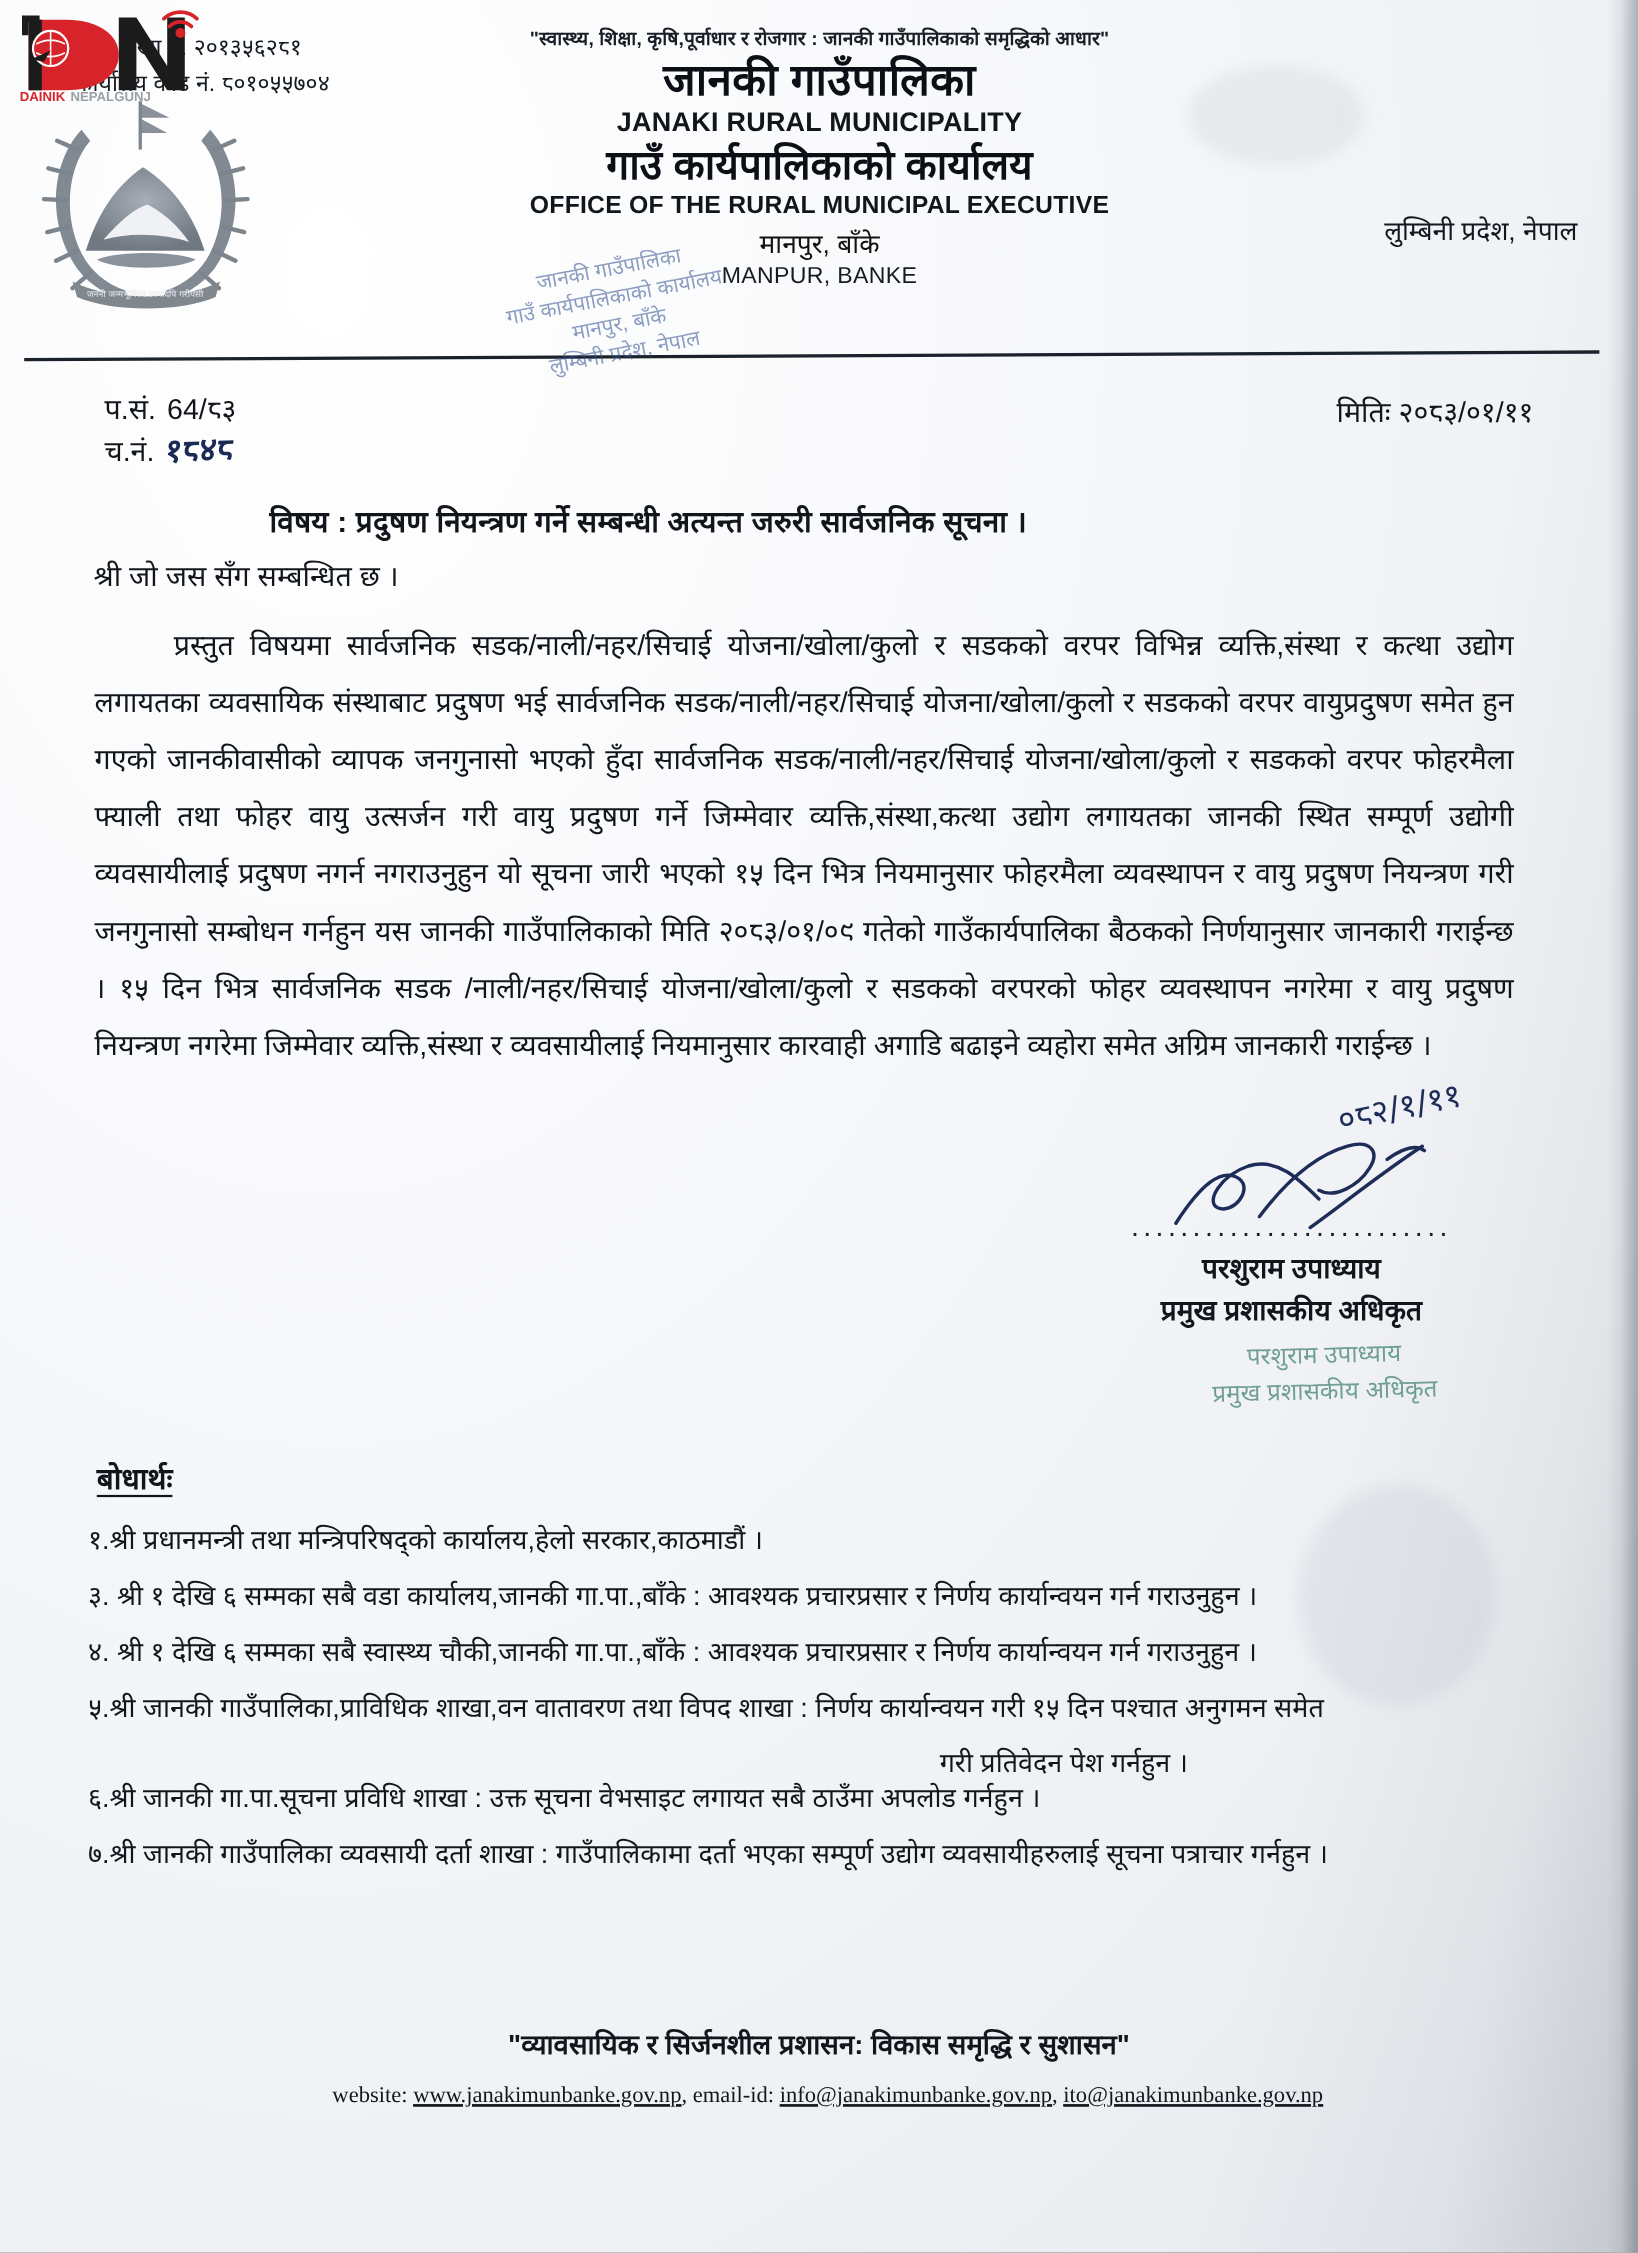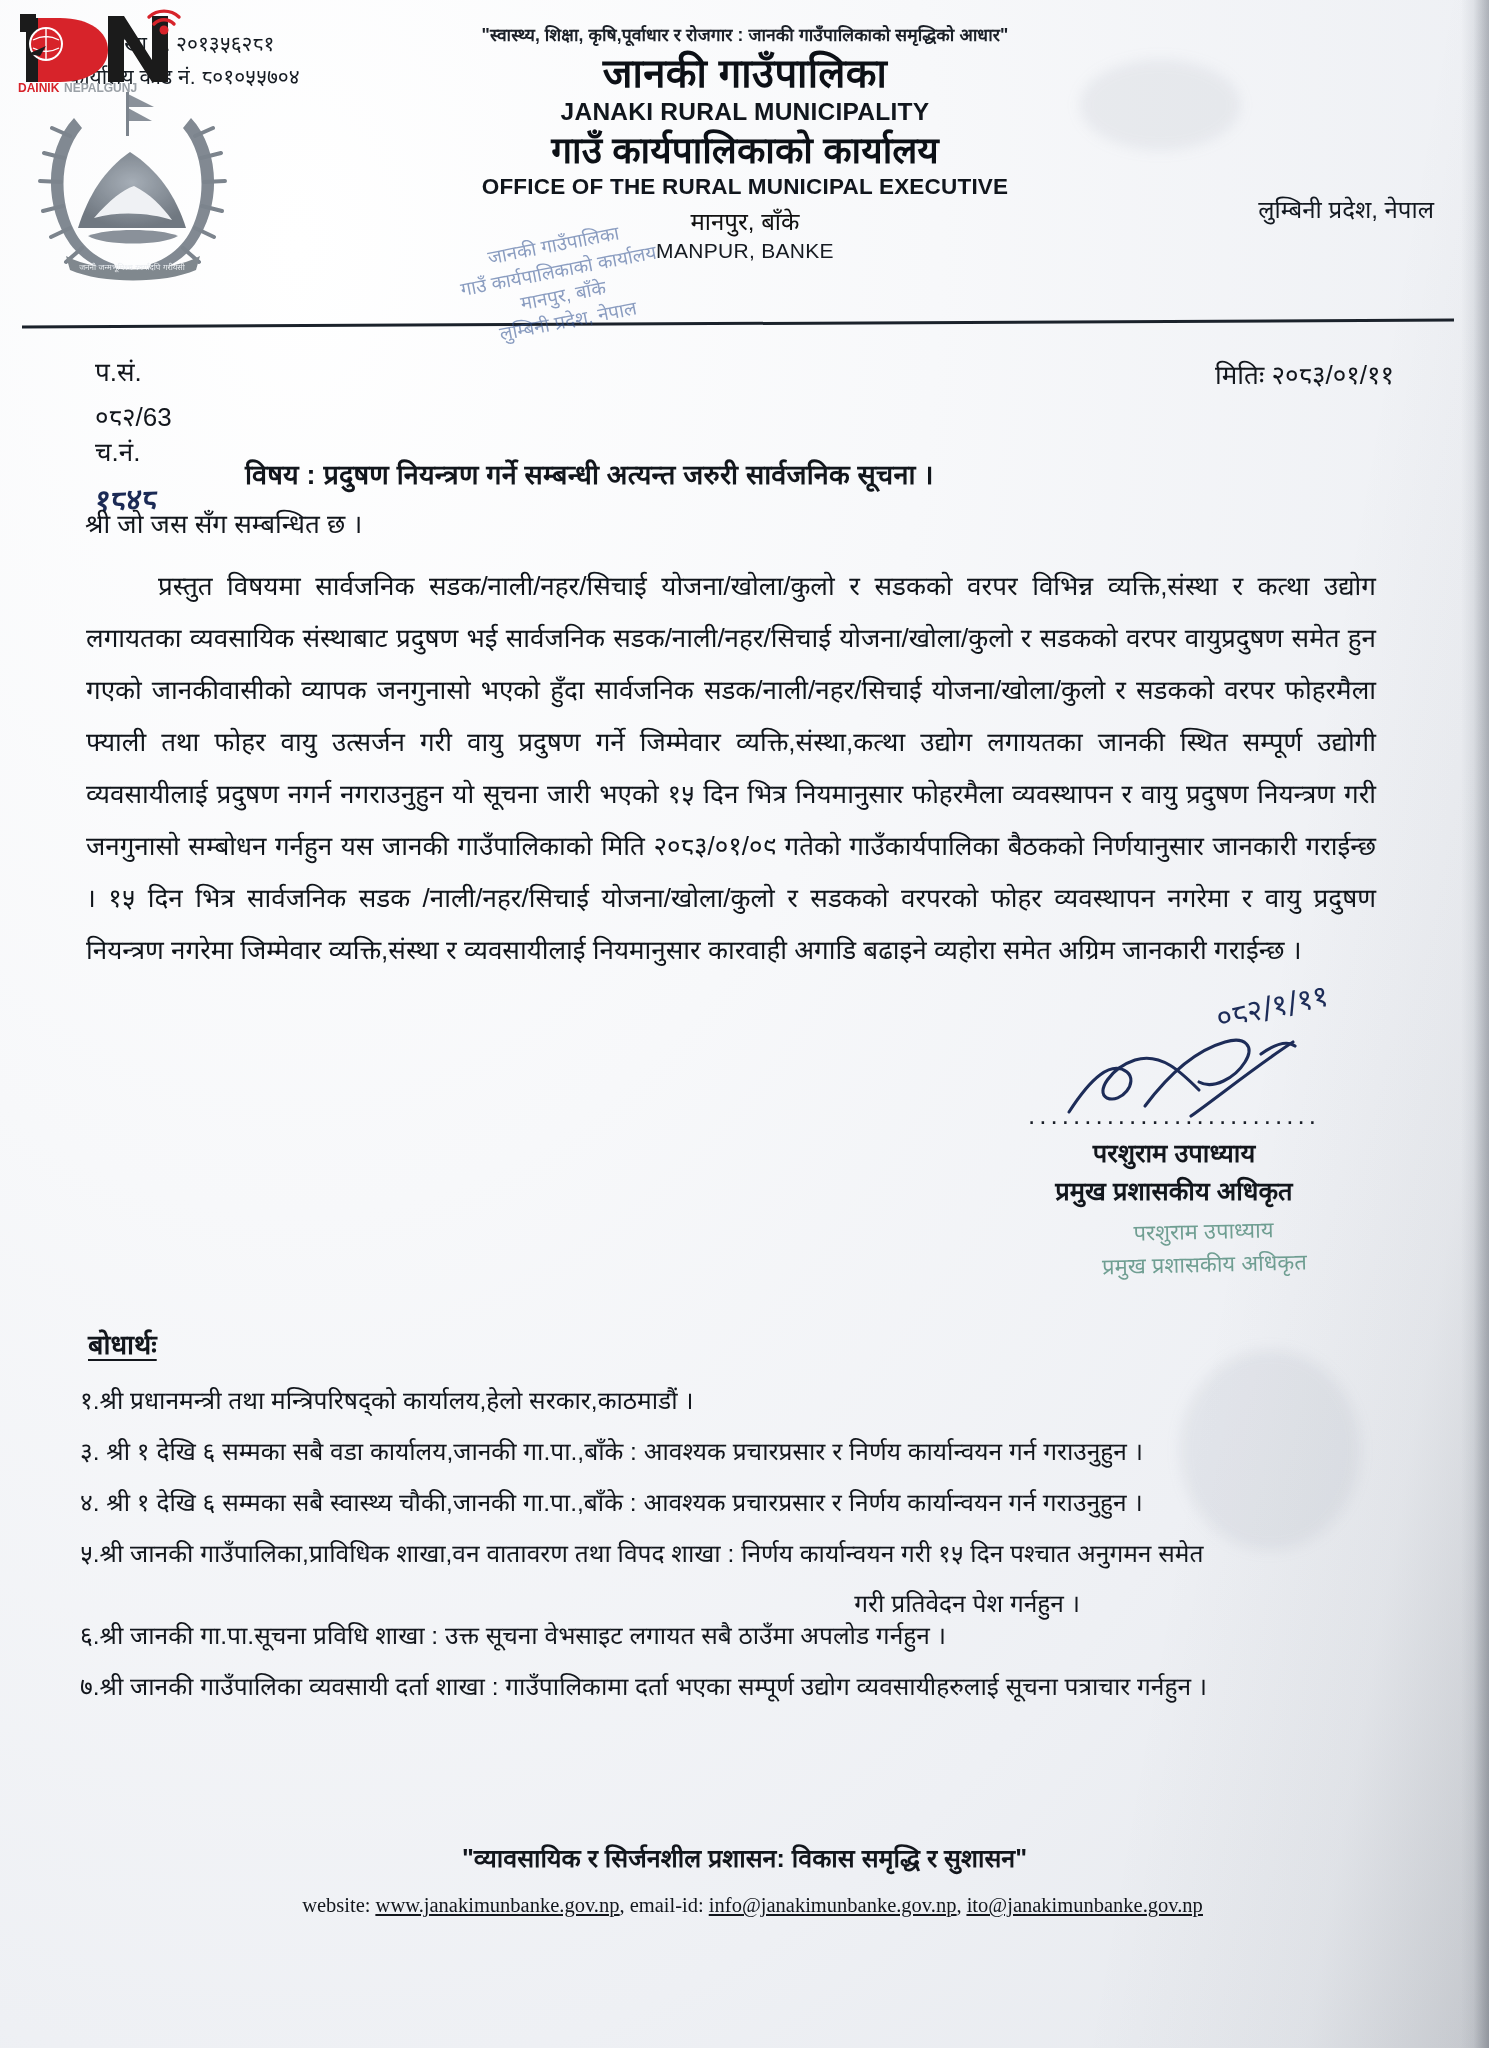--- a/index.html
+++ b/index.html
@@ -140,21 +140,21 @@
   }
 
   
   .refblock {
     position: absolute;
     left: 95px; top: 355px;
     font-size: 26px;
     line-height: 1.35;
     z-index: 4;
   }
-  .refblock .line { display: flex; align-items: baseline; gap: 10px; flex-direction: column; }
+  .refblock .line { display: flex; align-items: baseline; gap: 10px; }
   .ref-hand {
     font-family: "DejaVu Sans", sans-serif;
     font-size: 30px;
     color: #1b2a55;
     transform: rotate(-2deg) skewX(-7deg);
     display: inline-block;
     font-weight: 600;
   }
   .datebox {
     position: absolute;
@@ -412,21 +412,21 @@
     <div>गाउँ कार्यपालिकाको कार्यालय</div>
     <div>मानपुर, बाँके</div>
     <div>लुम्बिनी प्रदेश, नेपाल</div>
   </div>
 
   <div class="rule"></div>
 
   <div class="refblock">
     <div class="line">
       <span>प.सं.</span>
-      <span>०८२/63</span>
+      <span>64/८३</span>
     </div>
     <div class="line">
       <span>च.नं.</span>
       <span class="ref-hand">१८४८</span>
     </div>
   </div>
 
   <div class="datebox">
     <span>मितिः</span>
     <span>२०८३/०१/११</span>

